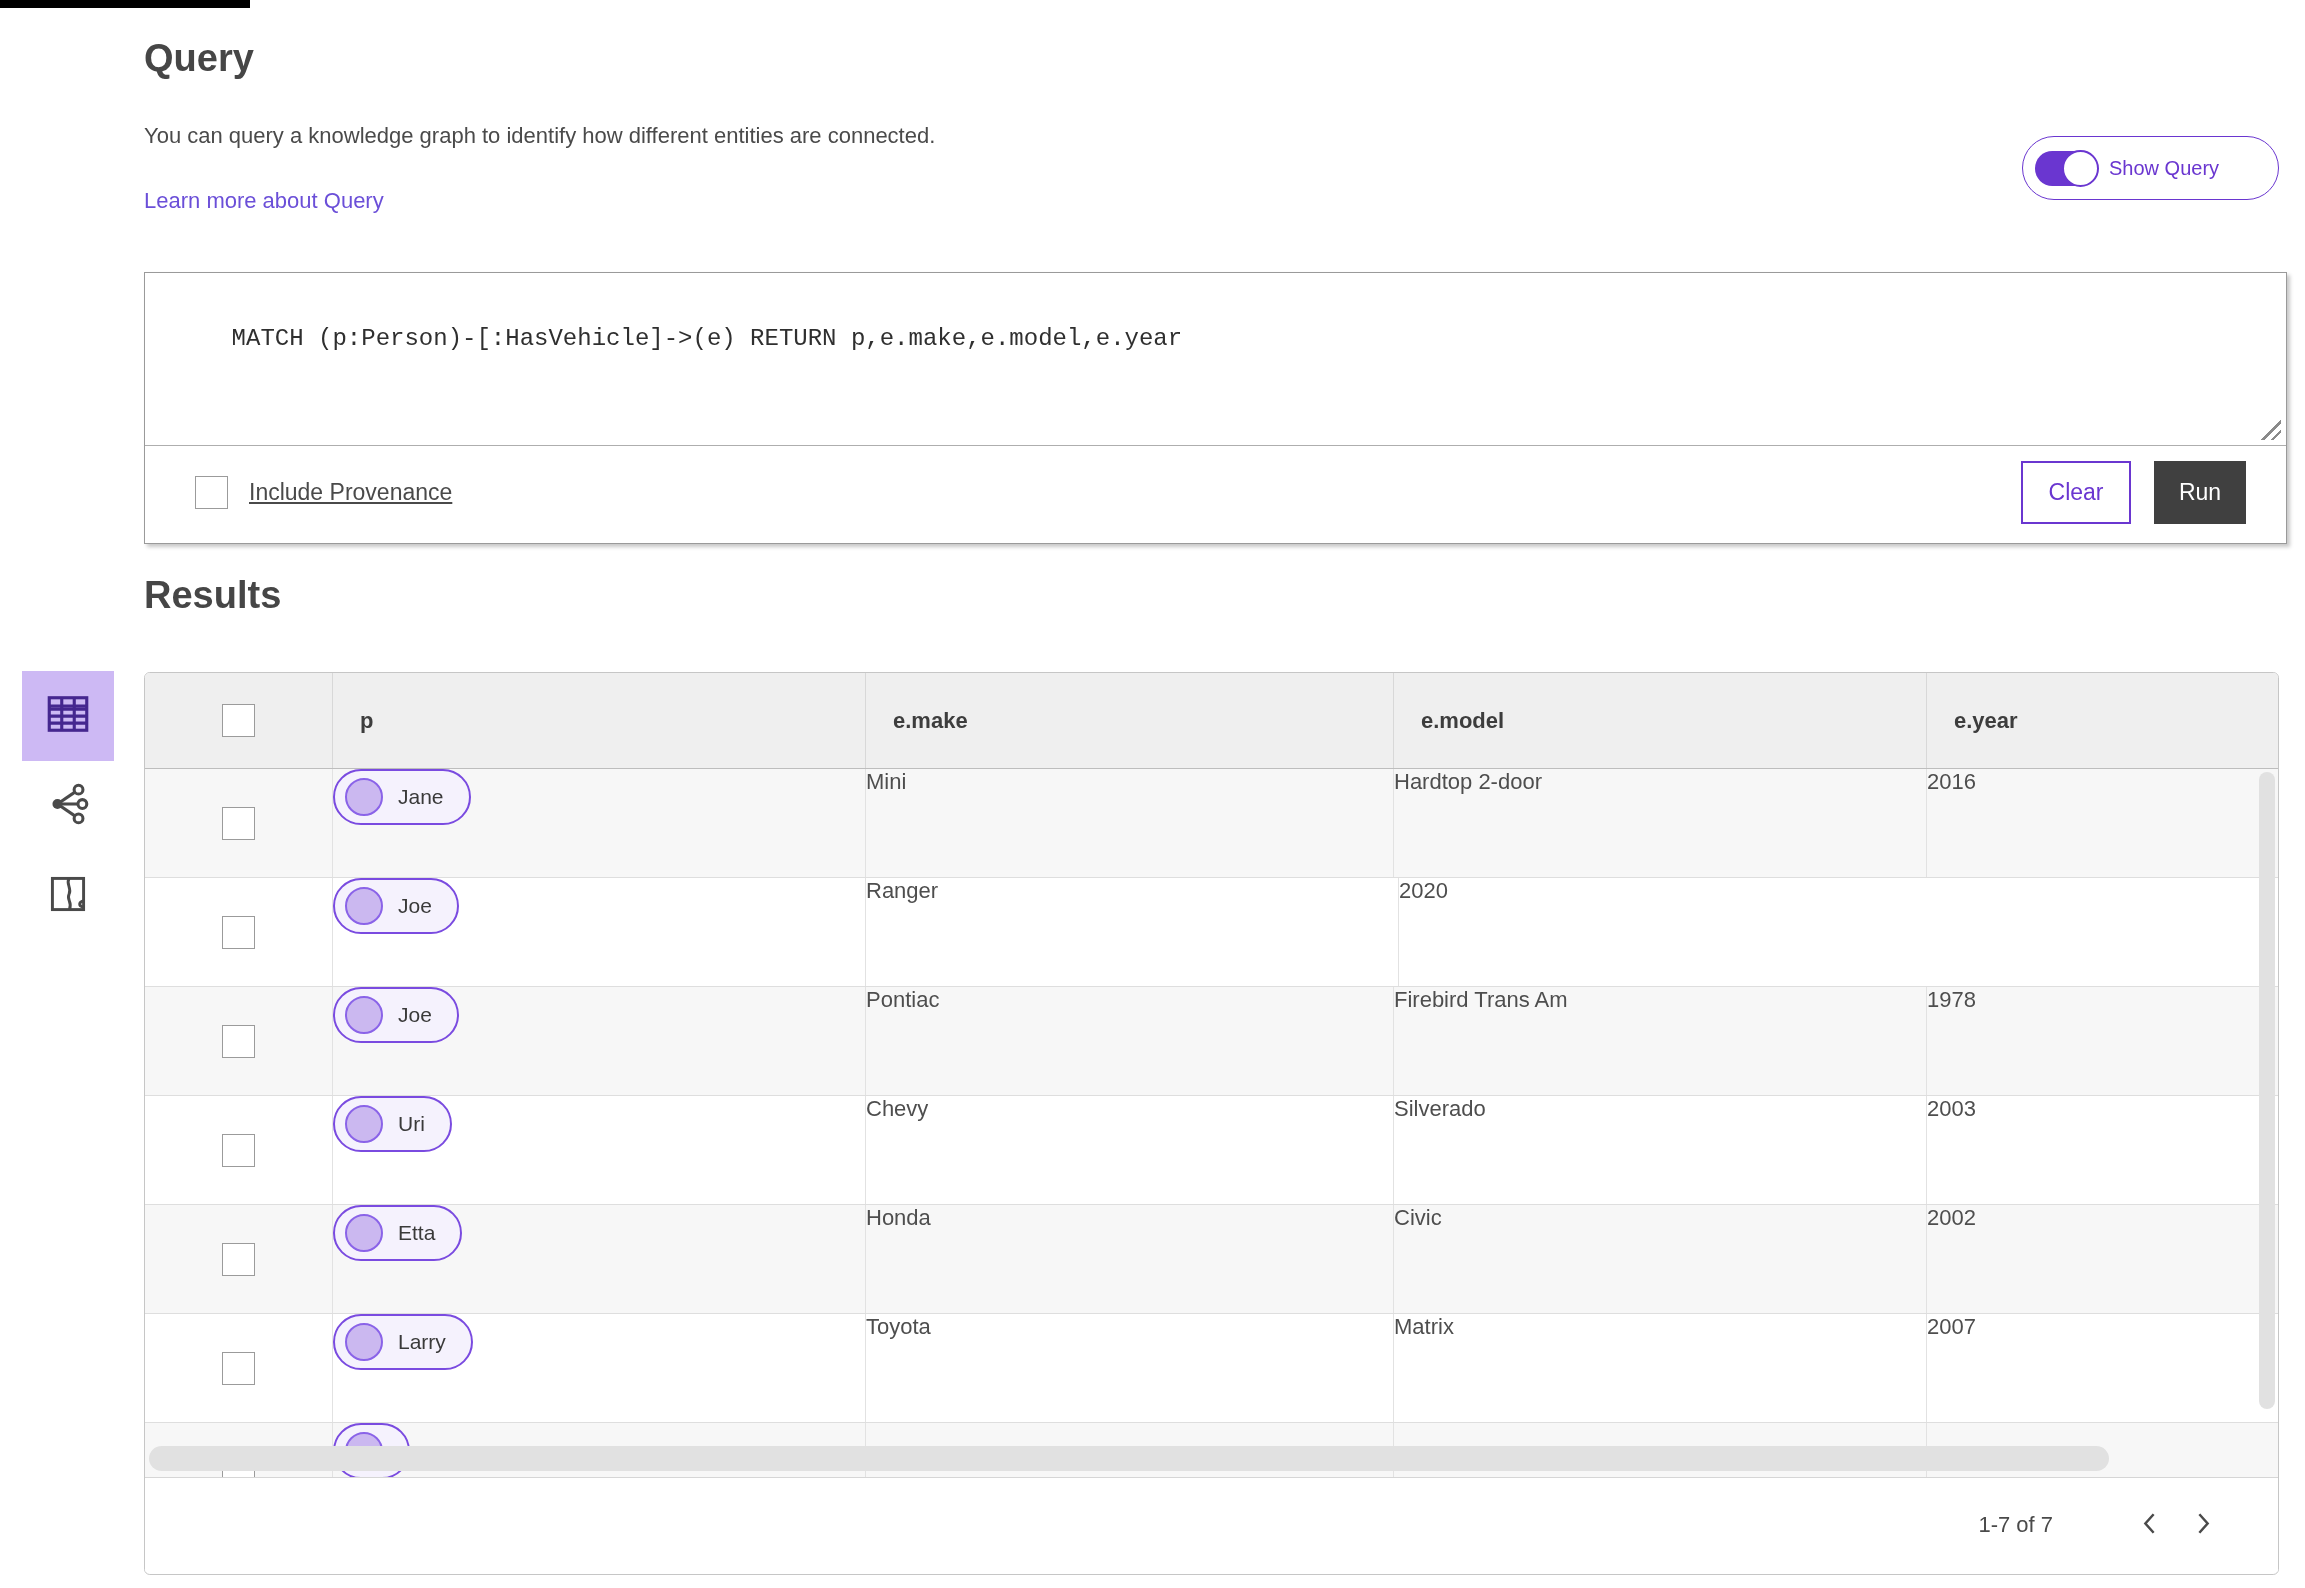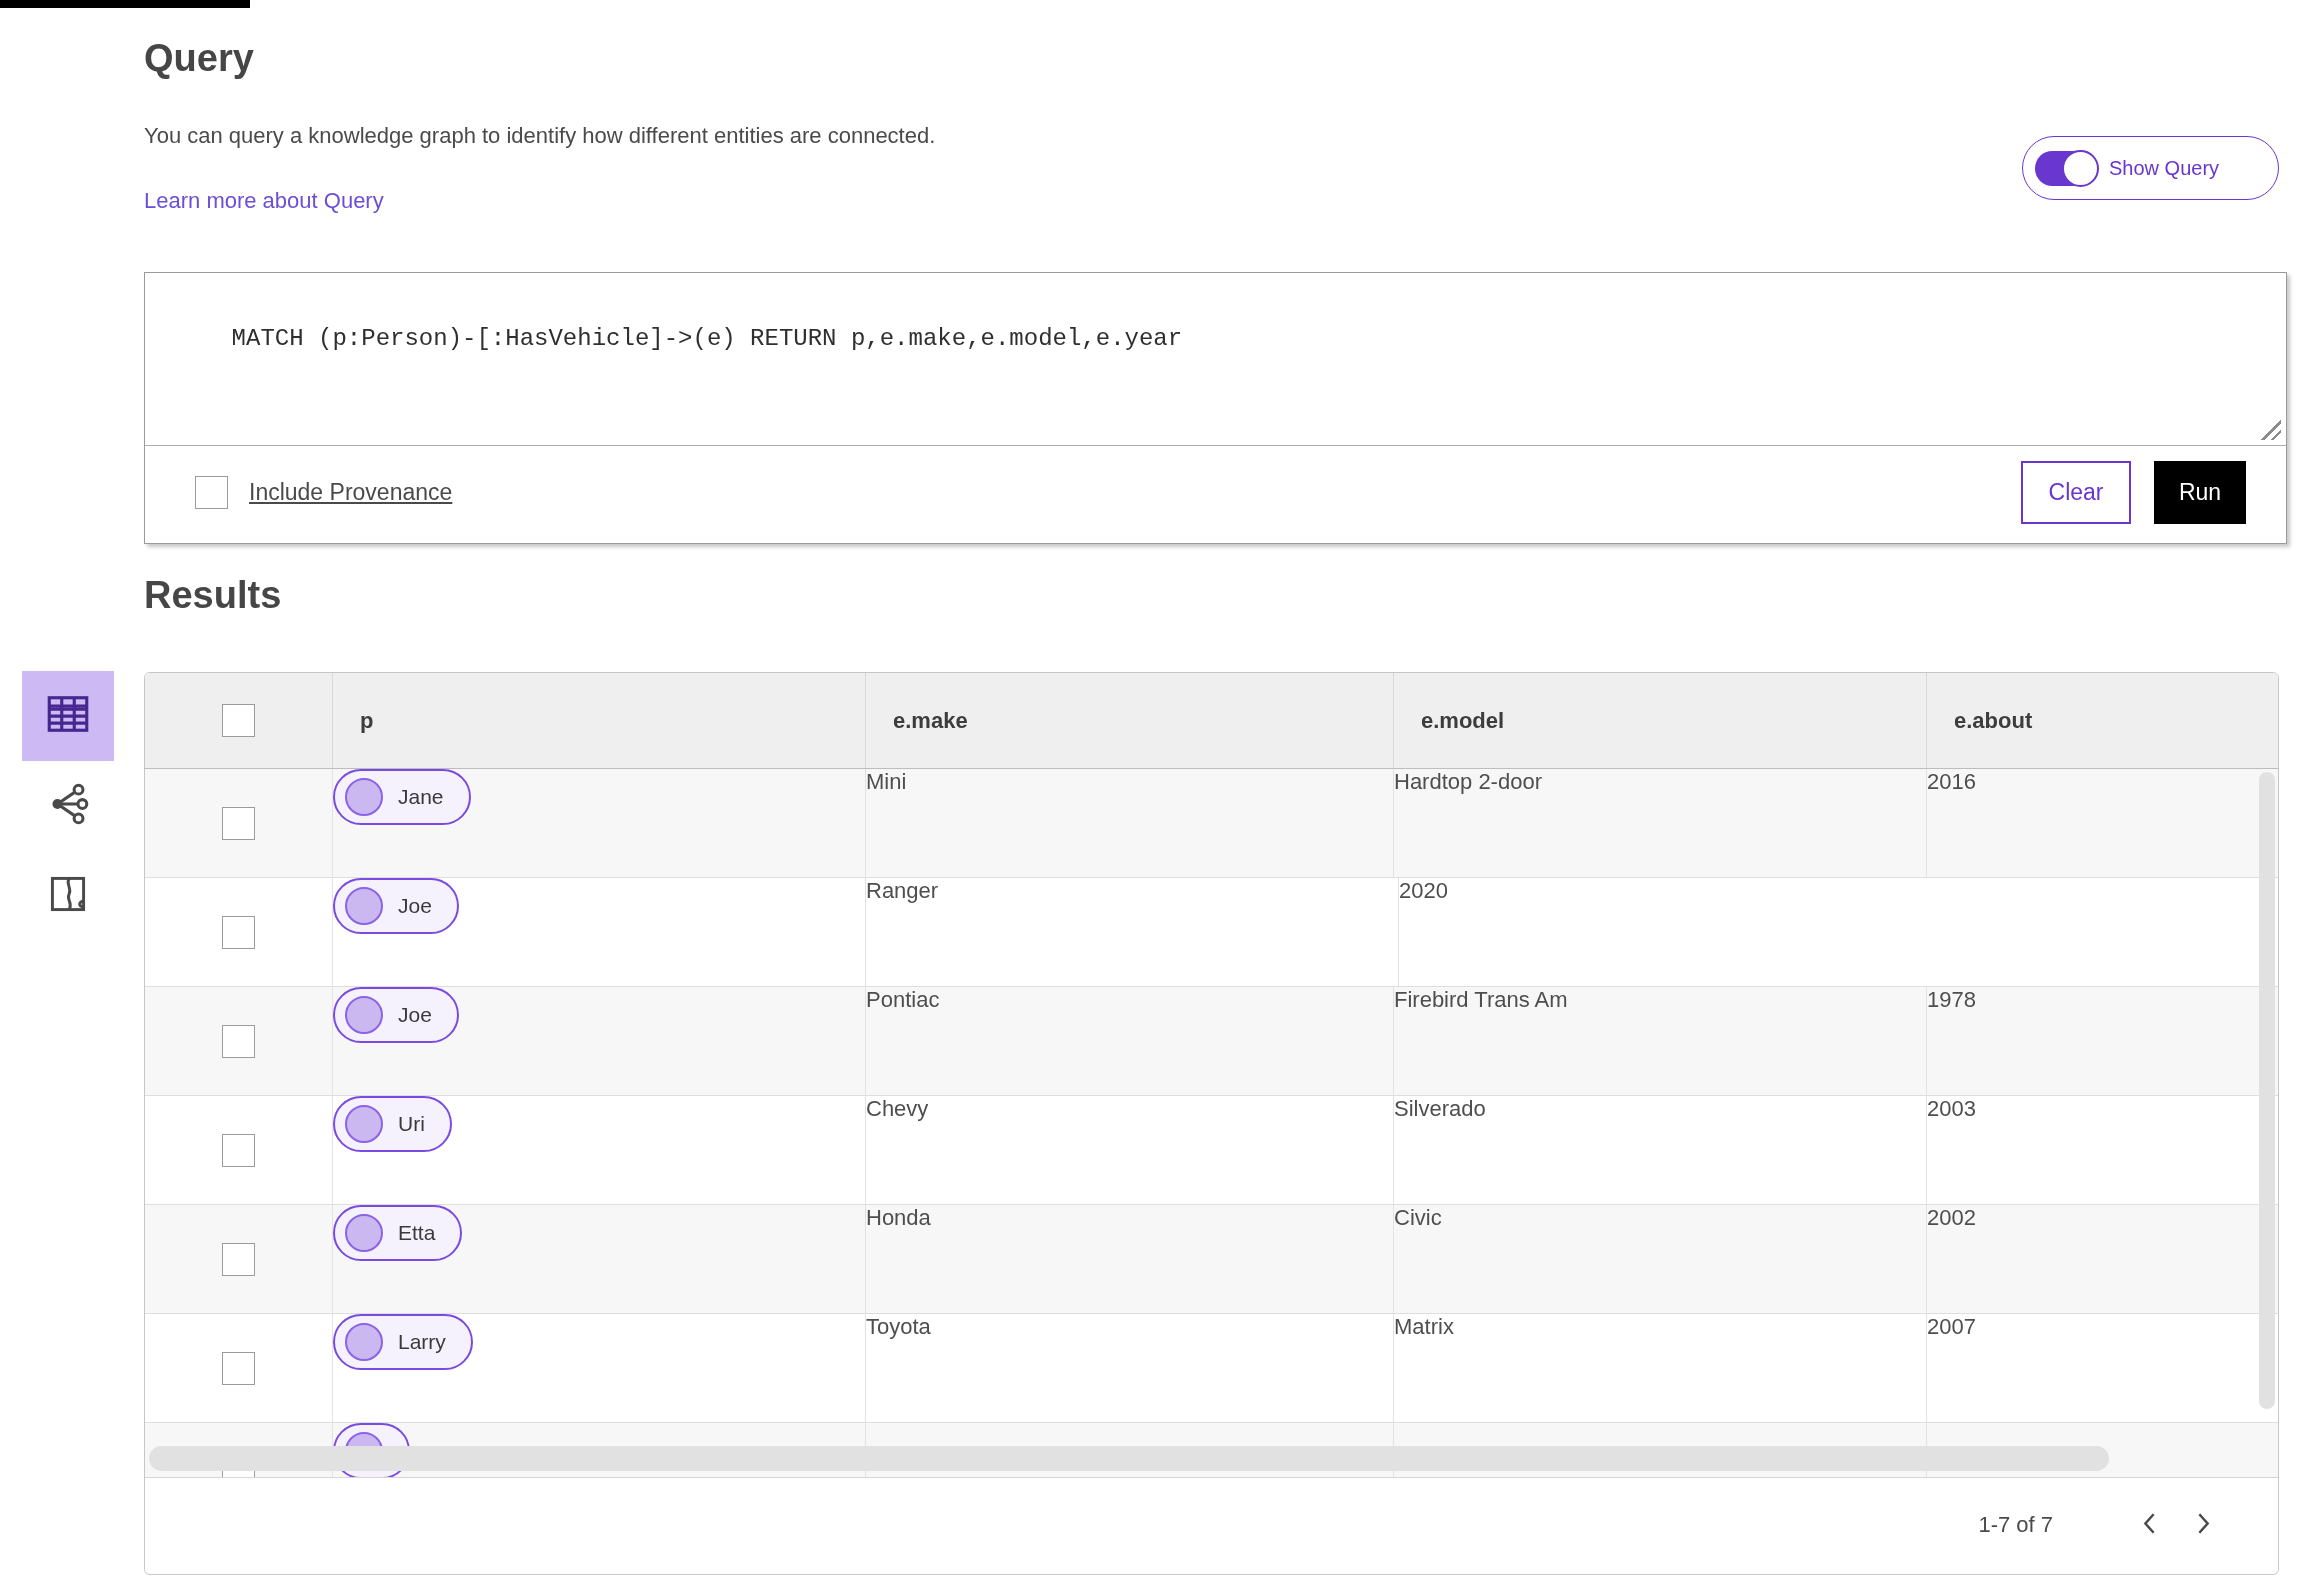--- a/index.html
+++ b/index.html
@@ -44,21 +44,21 @@
                transparent 60% 74%, #8a8a8a 74% 82%, transparent 82%);
   }
   .query-footer { height:93px; display:flex; align-items:center; justify-content:space-between;
                   padding:0 40px 0 50px; }
   .prov { display:flex; align-items:center; gap:21px;text-decoration:underline; }
   .checkbox { width:33px; height:33px; border:1.9px solid #9b9b9b; background:#fff; flex:0 0 auto; cursor:pointer; }
   .prov-label { font-size:23px; color:#4a4a4a; }
   .btns { display:flex; align-items:center; gap:23px; }
   .btn { height:63px; font-size:23px; font-family:inherit; cursor:pointer; }
   .btn-clear { width:110px; background:#fff; border:2.9px solid #6a36d0; color:#6a36d0; }
-  .btn-run   { width:92px;  background:#000000; border:none; color:#fff; }
+  .btn-run   { width:92px;  background:#404040; border:none; color:#fff; }
 
   .results-title { position:absolute; left:144px; top:574px; font-size:38px; font-weight:bold; color:#464646; }
 
   
   .rail { position:absolute; left:22px; top:671px; width:92px; }
   .rail-tile { width:92px; height:90px; display:flex; align-items:center; justify-content:center; cursor:pointer; }
   .rail-tile.selected { background:#cdb9f4; }
 
   
   .results-box {
@@ -171,21 +171,21 @@
 </div>
 
 <div class="results-box">
   <div class="tbl-header">
     <div class="c0">
         <span class="checkbox"></span>
       </div>
     <div class="c1 hcell">p</div>
     <div class="c2 hcell">e.make</div>
     <div class="c3 hcell">e.model</div>
-    <div class="c4 hcell">e.about</div>
+    <div class="c4 hcell">e.year</div>
   </div>
 
   <div class="tbl-body">
 
     <div class="trow alt">
       <div class="c0">
           <span class="checkbox"></span>
         </div>
       <div class="c1 cell">
           <span class="pill">

